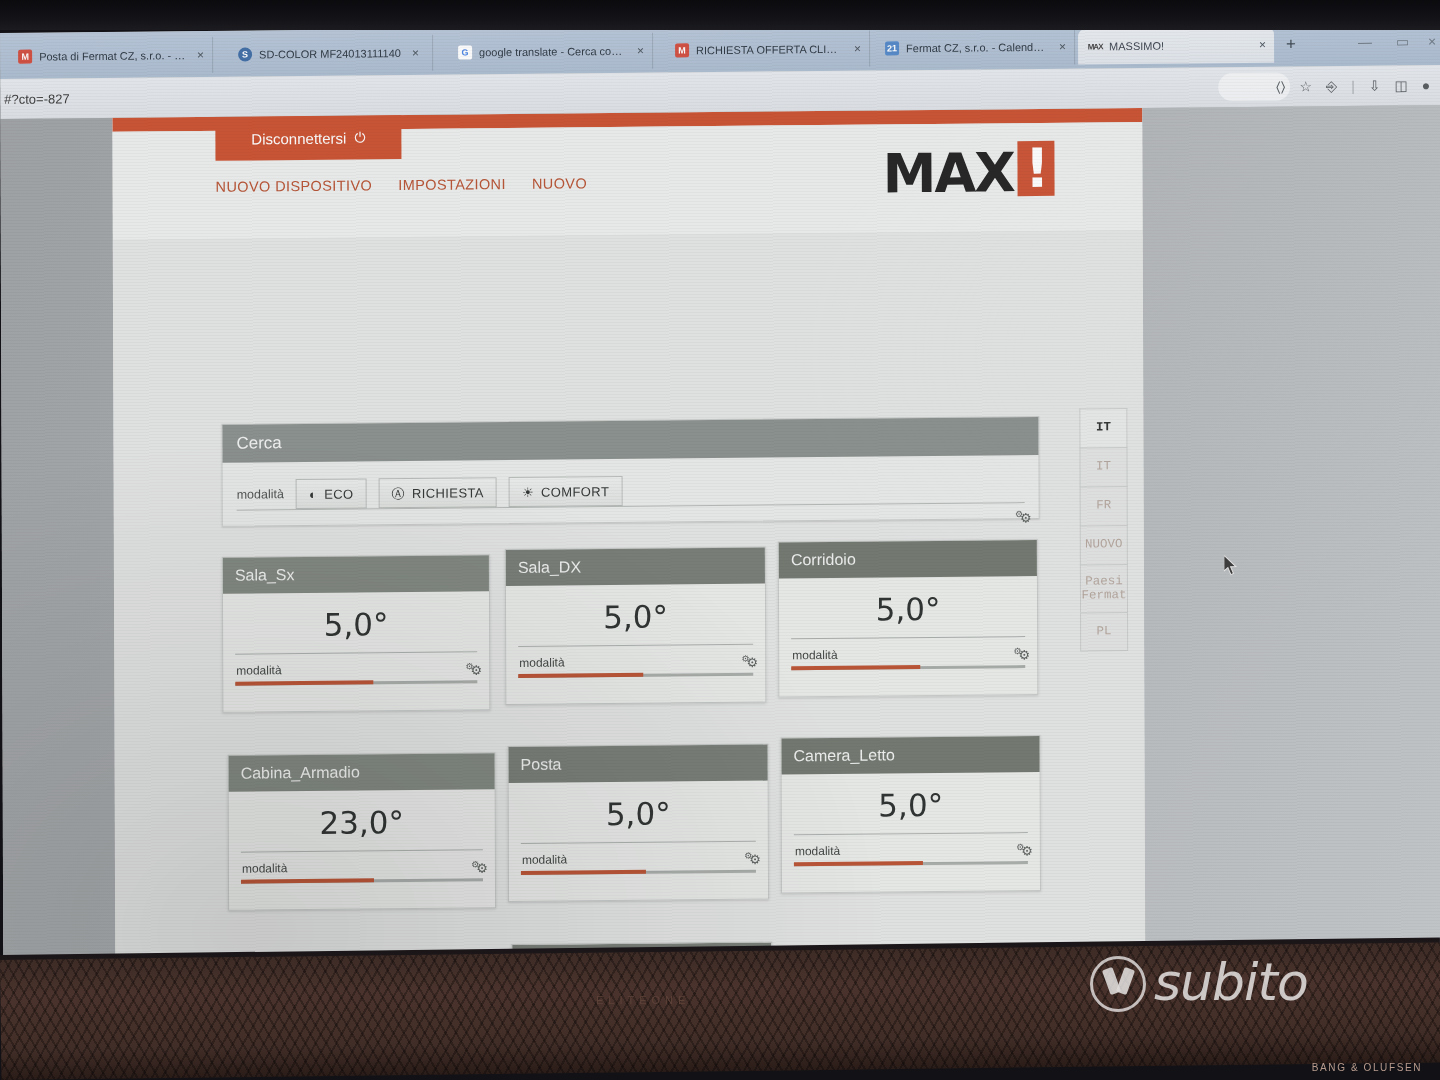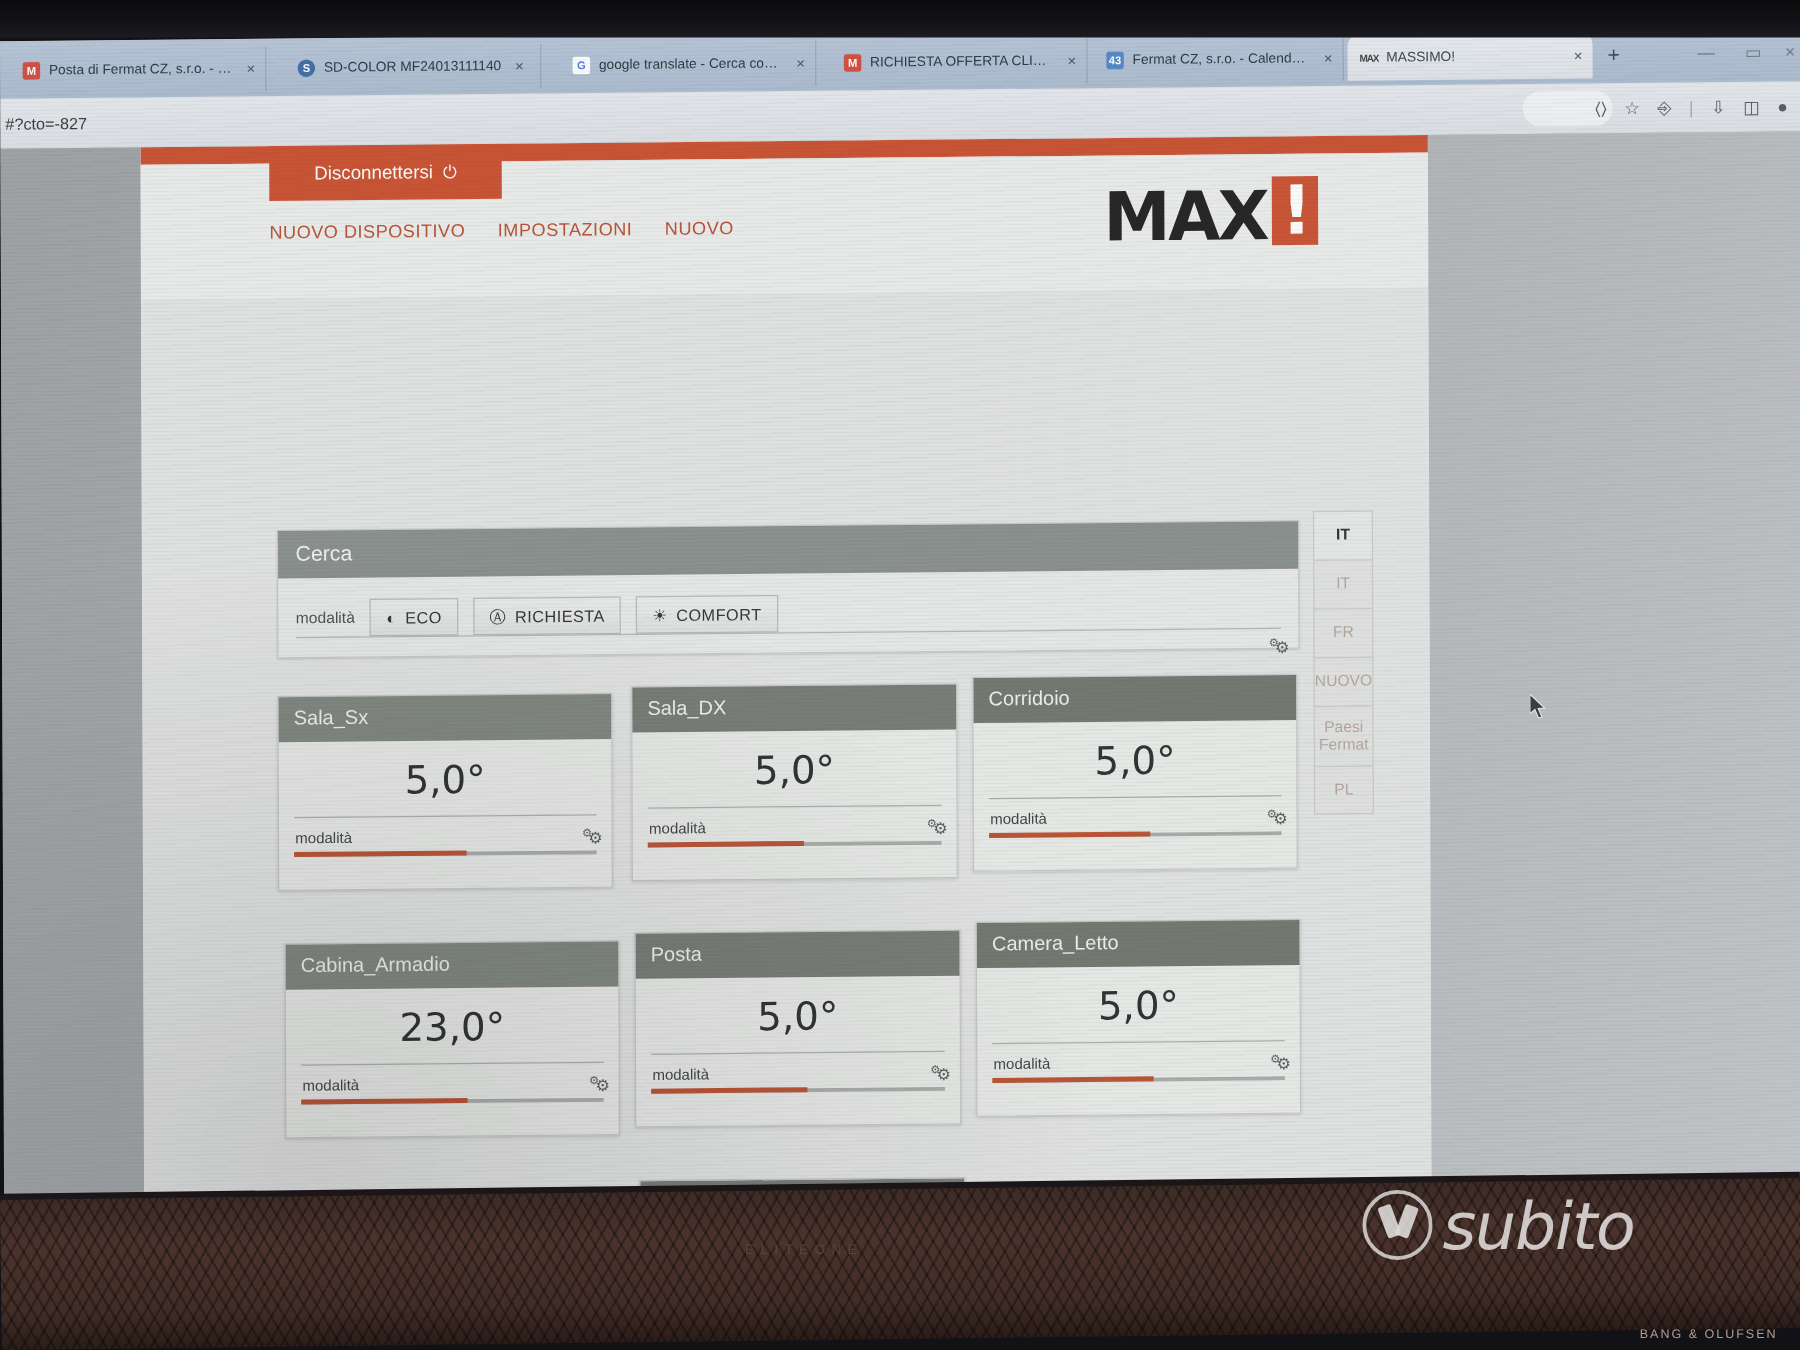--- a/index.html
+++ b/index.html
@@ -54,21 +54,21 @@
   }
   .bezel-brand-bo {
     position: absolute; right: 18px; top: 1062px;
     font-size: 10px; letter-spacing: 1.6px; color: #b89b8d;
     z-index: 41;
   }
 
   
   .watermark {
     position: absolute; left: 1090px; top: 952px;
-    z-index: 60; display: flex; align-items: flex-start; gap: 8px;
+    z-index: 60; display: flex; align-items: flex-end; gap: 8px;
     opacity: .82; pointer-events: none;
   }
   .watermark .wm-circle {
     width: 56px; height: 56px; border-radius: 50%;
     border: 3px solid rgba(255,255,255,.85);
     position: relative;
   }
   .watermark .wm-circle::before {
     content: ""; position: absolute; left: 13px; top: 9px;
     width: 11px; height: 26px; background: rgba(255,255,255,.9);
@@ -278,22 +278,23 @@
     position: relative; height: 3px; background: #a9aeab;
     margin-bottom: 26px;
   }
   .slider > i {
     position: absolute; left: 0; top: -1px; height: 4px;
     background: #c8502c; display: block;
   }
 
   
   .lang {
-    position: absolute; left: 937px; top: 178px;
+    position: absolute; left: 966px; top: 178px;
     width: 48px;
+    font-family: Liberation Mono, monospace;
   }
   .lang .li {
     height: 39px; display: flex; align-items: center; justify-content: center;
     border: 1px solid #c9cdcb; border-bottom: none;
     background: #e2e4e3; font-size: 12.5px; color: #b7a79e;
     line-height: 1.05; text-align: center;
   }
   .lang .li:last-child { border-bottom: 1px solid #c9cdcb; }
   .lang .li.sel { color: #2f3331; font-weight: bold; background: #e8eae9; }
   .lang .li.tall { height: 48px; flex-direction: column; }
@@ -351,21 +352,21 @@
         <span class="tclose">×</span>
       </div>
 
       <div class="tab" style="left:665px;width:205px">
         <span class="favicon" style="background:#e24b3a">M</span>
         <span class="tlabel">RICHIESTA OFFERTA CLIENTE R</span>
         <span class="tclose">×</span>
       </div>
 
       <div class="tab" style="left:875px;width:200px">
-        <span class="favicon" style="background:#4e8ad4">43</span>
+        <span class="favicon" style="background:#4e8ad4">21</span>
         <span class="tlabel">Fermat CZ, s.r.o. - Calendario</span>
         <span class="tclose">×</span>
       </div>
 
       <div class="tab active" style="left:1078px;width:196px">
         <span class="favicon" style="background:transparent;color:#444;font-size:8px;letter-spacing:-1px">MAX</span>
         <span class="tlabel">MASSIMO!</span>
         <span class="tclose" style="margin-left:auto">×</span>
       </div>
 

